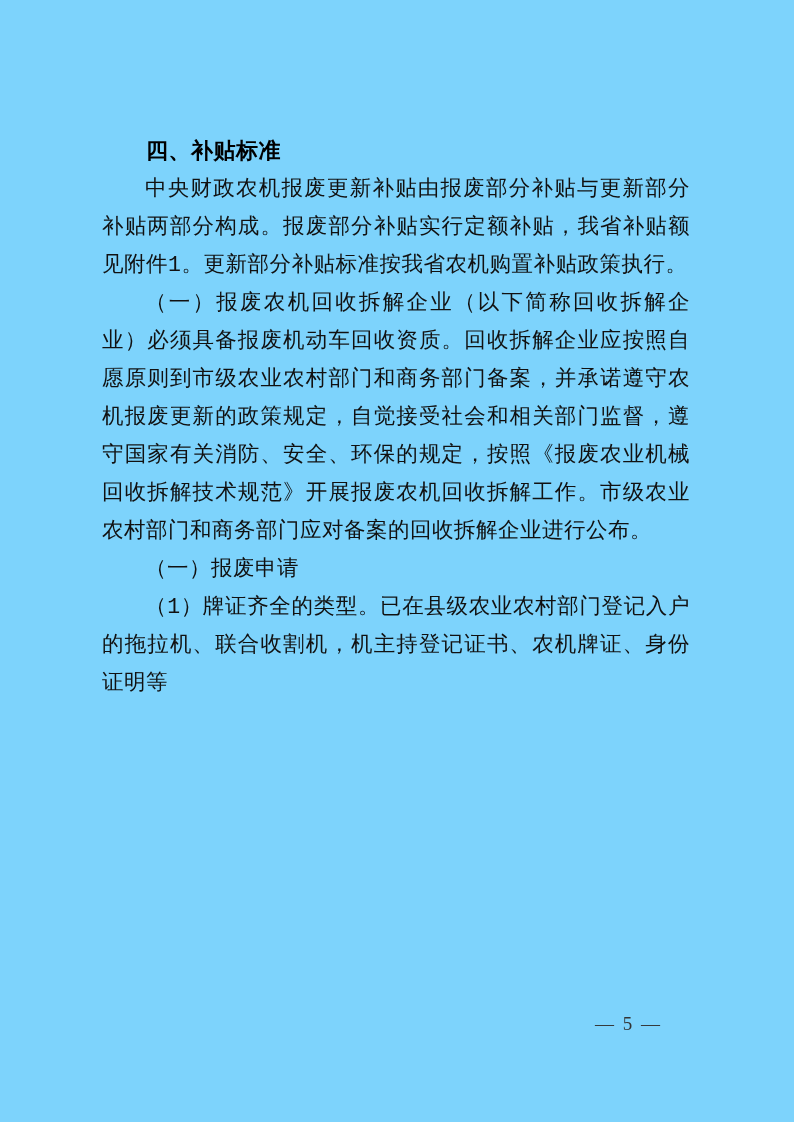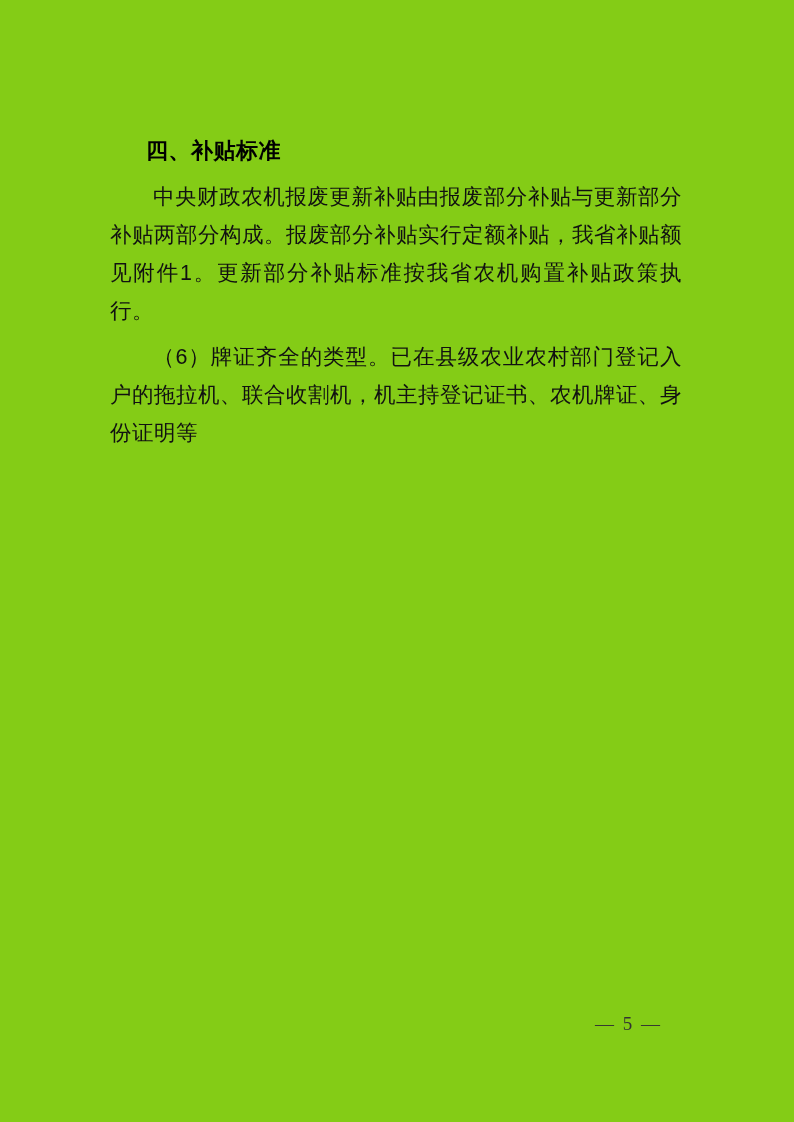--- a/index.html
+++ b/index.html
@@ -4,34 +4,34 @@
 <style>
   html, body {
     margin: 0;
     padding: 0;
     background: #ffffff;
   }
   .page {
     position: relative;
     width: 794px;
     height: 1122px;
-    background: #84cc16;
+    background: #7dd3fc;
     overflow: hidden;
     font-family: "Liberation Serif", "DejaVu Serif", serif;
     color: #111111;
   }
   .content {
     position: absolute;
     left: 102px;
     top: 132px;
     width: 588px;
   }
   .para {
-    margin: 8px;
-    font-family: Liberation Sans, sans-serif;
+    margin: 0;
+    font-family: Liberation Mono, monospace;
     font-size: 21.5px;
     line-height: 38px;
     text-align: justify;
     text-indent: 2em;
     color: #111111;
     letter-spacing: 0.5px;
   }
   .heading {
     margin: 0;
     font-family: "Liberation Sans", "DejaVu Sans", sans-serif;
@@ -54,16 +54,18 @@
     white-space: nowrap;
   }
 </style>
 </head>
 <body>
 
 <div class="page">
   <main class="content">
       <h2 class="heading">四、补贴标准</h2>
       <p class="para">中央财政农机报废更新补贴由报废部分补贴与更新部分补贴两部分构成。报废部分补贴实行定额补贴，我省补贴额见附件1。更新部分补贴标准按我省农机购置补贴政策执行。</p>
-      <p class="para">（6）牌证齐全的类型。已在县级农业农村部门登记入户的拖拉机、联合收割机，机主持登记证书、农机牌证、身份证明等</p>
+      <p class="para">（一）报废农机回收拆解企业（以下简称回收拆解企业）必须具备报废机动车回收资质。回收拆解企业应按照自愿原则到市级农业农村部门和商务部门备案，并承诺遵守农机报废更新的政策规定，自觉接受社会和相关部门监督，遵守国家有关消防、安全、环保的规定，按照《报废农业机械回收拆解技术规范》开展报废农机回收拆解工作。市级农业农村部门和商务部门应对备案的回收拆解企业进行公布。</p>
+      <p class="para">（一）报废申请</p>
+      <p class="para">（1）牌证齐全的类型。已在县级农业农村部门登记入户的拖拉机、联合收割机，机主持登记证书、农机牌证、身份证明等</p>
     </main>
   <div class="page-number">— 5 —</div>
 </div>
 
 </body></html>

